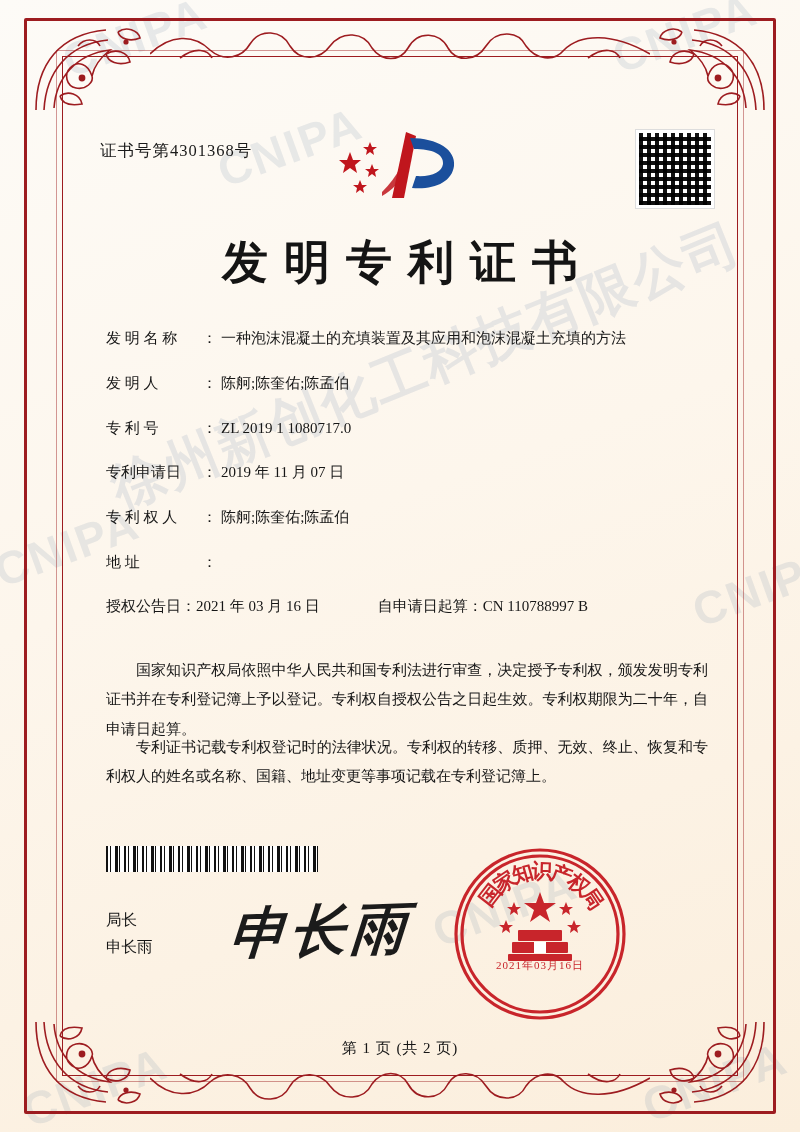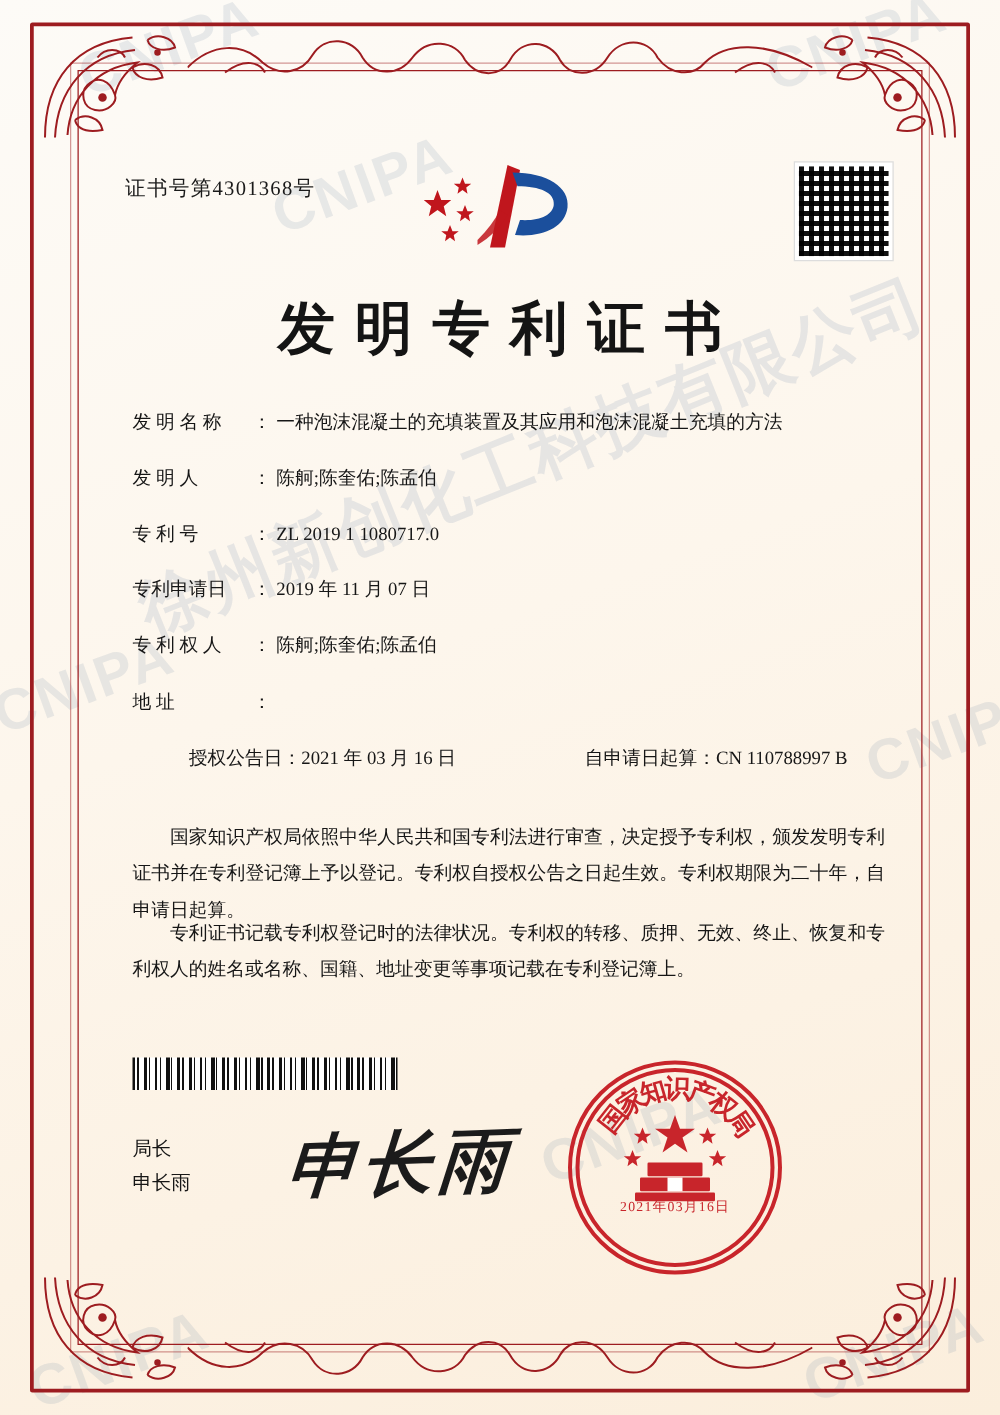--- a/index.html
+++ b/index.html
@@ -147,21 +147,21 @@
     width: 96px;
     flex: 0 0 96px;
     letter-spacing: 0;
     white-space: nowrap;
   }
   .field-colon { flex: 0 0 auto; margin-right: 4px; }
   .field-value { flex: 1 1 auto; }
 
   .row-two { display: flex; align-items: baseline; margin-bottom: 18px; }
   .row-two .grp { display: flex; align-items: baseline; }
-  .row-two .lbl { white-space: nowrap; margin-left: 45px; }
+  .row-two .lbl { white-space: nowrap; }
   .row-two .gap { width: 58px; }
 
   .para {
     position: absolute;
     left: 44px; right: 30px;
     font-size: 15px;
     line-height: 1.95;
     color: #161616;
     text-align: justify;
   }
@@ -447,17 +447,18 @@
           <text x="88" y="32" text-anchor="middle" transform="rotate(-16 88 88)">知</text>
           <text x="88" y="32" text-anchor="middle" transform="rotate(2 88 88)">识</text>
           <text x="88" y="32" text-anchor="middle" transform="rotate(20 88 88)">产</text>
           <text x="88" y="32" text-anchor="middle" transform="rotate(38 88 88)">权</text>
           <text x="88" y="32" text-anchor="middle" transform="rotate(56 88 88)">局</text>
         </g>
       </svg>
     </div>
     <div class="seal-date">2021年03月16日</div>
 
+    <div class="page-num">第 1 页 (共 2 页)</div>
 
   </div>
 
 
 </div>
 
 </body></html>

